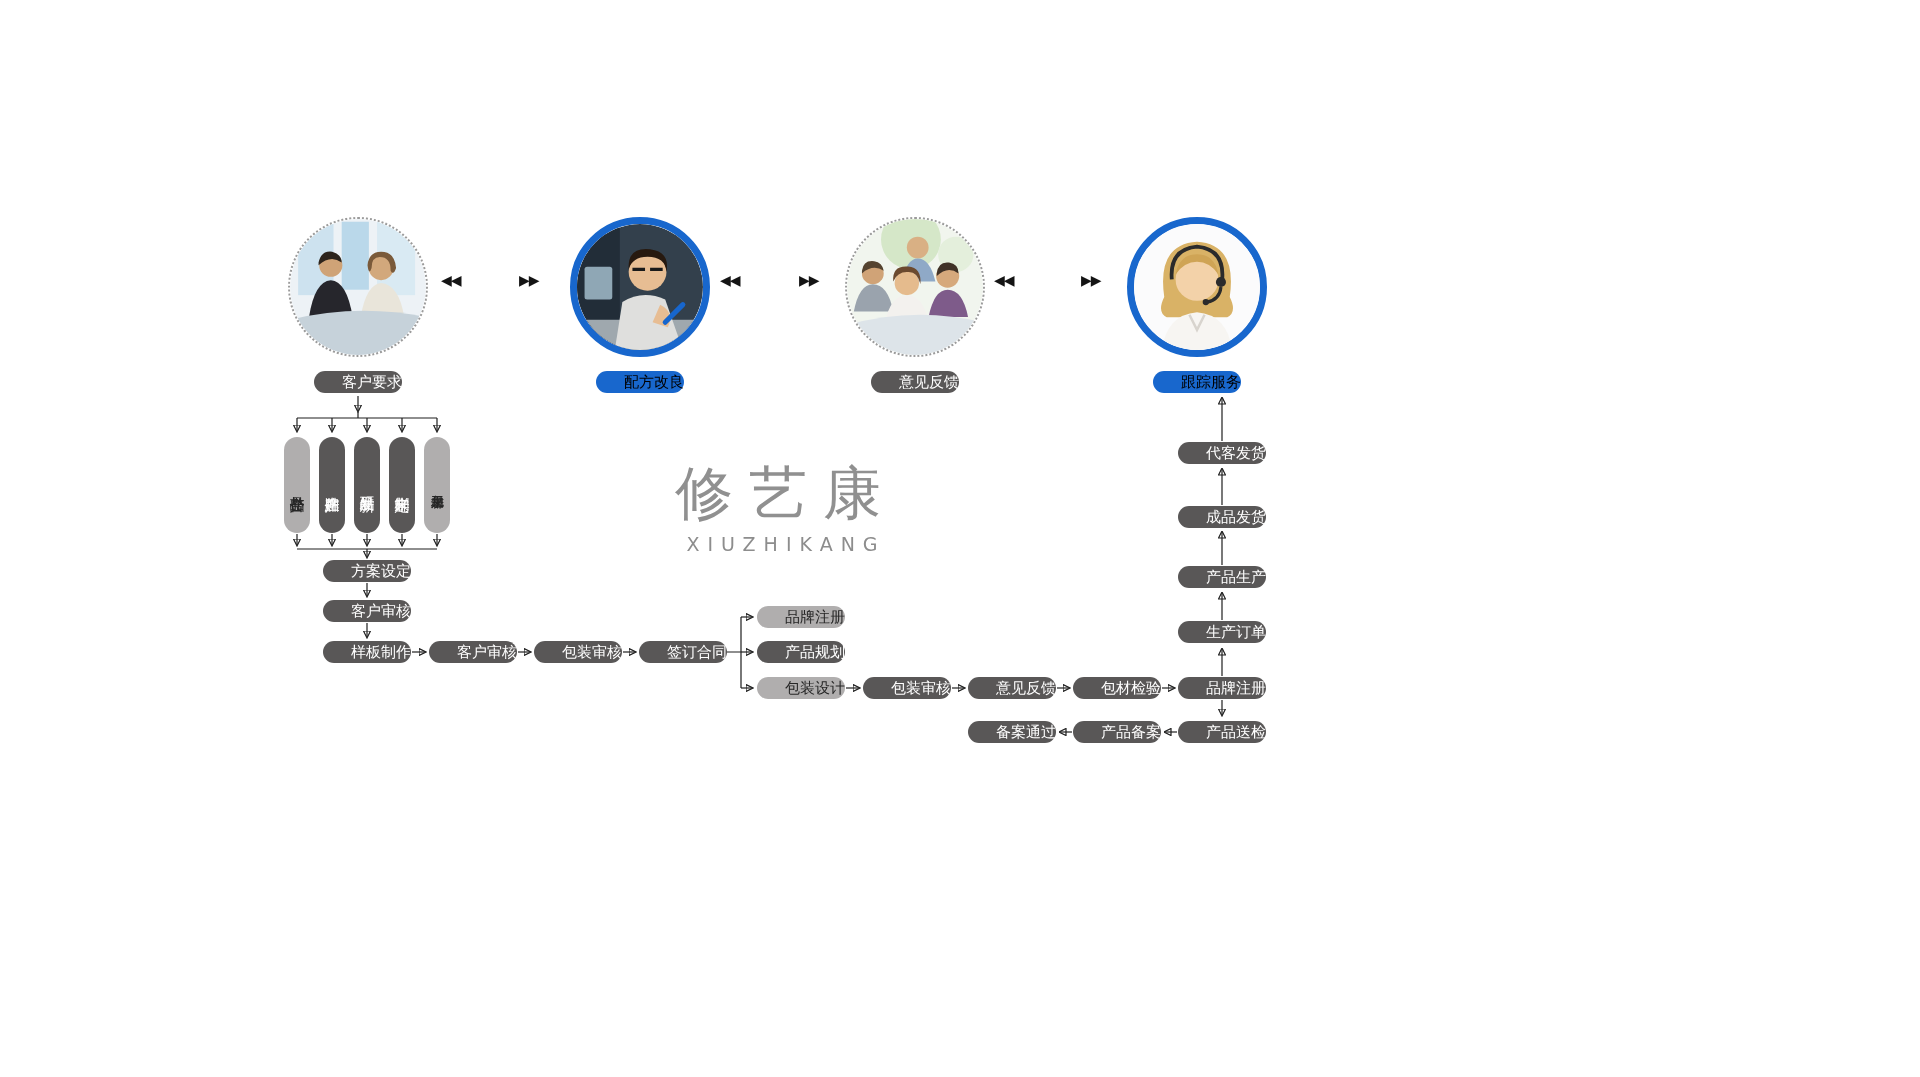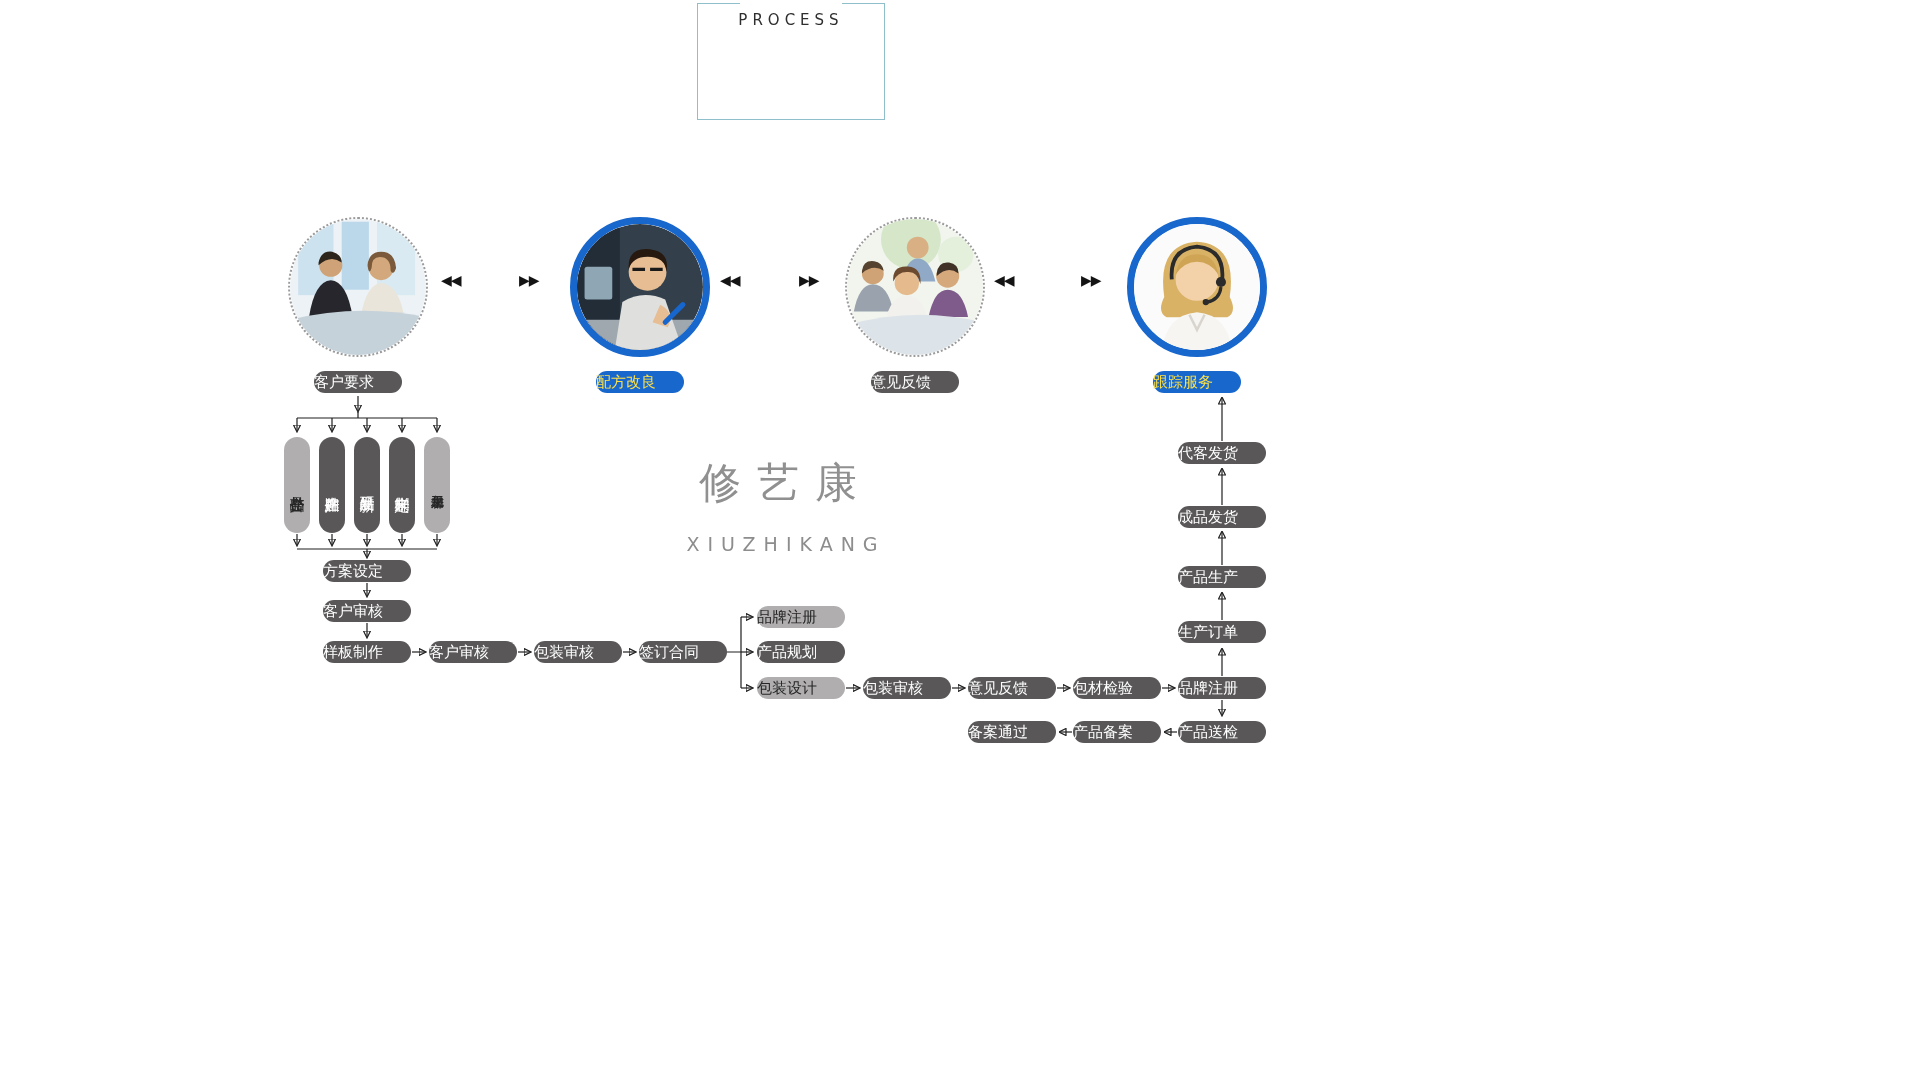--- a/index.html
+++ b/index.html
@@ -22,49 +22,46 @@
   .photo-circle { position:absolute; width:140px; height:140px; border-radius:50%; overflow:hidden; background:#fff; }
   .photo-circle svg { display:block; width:100%; height:100%; }
   .dotted { border:2px dotted #9b9b9b; }
   .bluering { border:7px solid #1867cd; }
 
   
   .chev { position:absolute; font-size:14px; letter-spacing:-1px; color:#141414; white-space:nowrap; }
 
   
   .pill { position:absolute; height:22px; line-height:22px; border-radius:11px;
-    text-align:left; font-size:15px; white-space:nowrap; }
+    text-align:right; font-size:15px; white-space:nowrap; }
   .w88 { width:88px; }
   .dark  { background:#595757; color:#ffffff; }
-  .blue  { background:#1867cd; color:#fde047; }
+  .blue  { background:#1867cd; color:#000000; }
   .light { background:#b0aeae; color:#262626; }
 
   .vpill { position:absolute; width:26px; height:96px; border-radius:13px;
     writing-mode:vertical-rl; text-orientation:upright; line-height:26px;
     text-align:center; font-size:15px; }
   .compact { font-size:13px; }
 
   
   .logo-cn { position:absolute; left:786px; top:455px; transform:translateX(-50%);
-    font-size:42px; font-weight:100; letter-spacing:16px; color:#909090; white-space:nowrap; }
+    font-size:58px; font-weight:100; letter-spacing:16px; color:#909090; white-space:nowrap; }
   .logo-en { position:absolute; left:786px; top:533px; transform:translateX(-50%);
     font-size:19px; letter-spacing:8px; color:#8d8d8d; white-space:nowrap; }
 
   
   .connectors { position:absolute; left:0; top:0; width:1920px; height:1077px; pointer-events:none; }
   .connectors path { stroke:#1f1f1f; stroke-width:1.2; fill:none; }
 </style>
 </head>
 <body>
 
 <div class="canvas">
 
-  <div class="title-frame">
-    <div class="eyebrow">PROCESS</div>
-  </div>
 
   <div class="photo-circle dotted" style="left:288px;top:217px">
     <svg viewBox="0 0 100 100">
       <defs>
           <clipPath id="cp1">
             <circle cx="50" cy="50" r="50"></circle>
           </clipPath>
         </defs>
       <g clip-path="url(#cp1)">
         <rect width="100" height="100" fill="#edf2f6"></rect>

